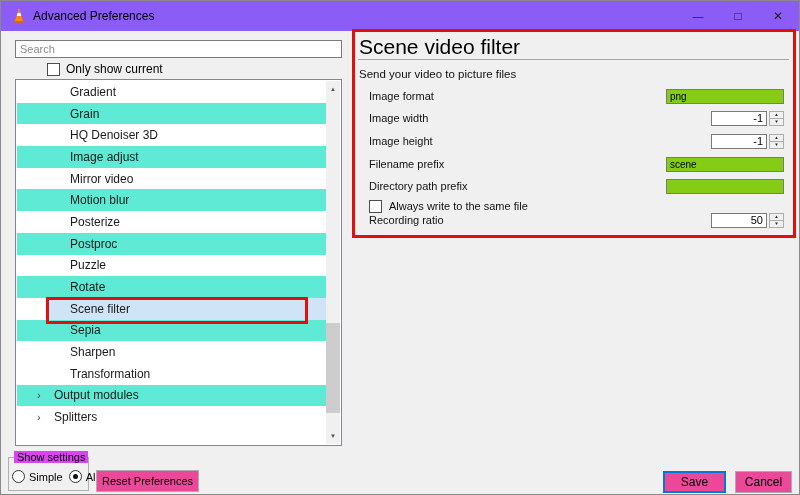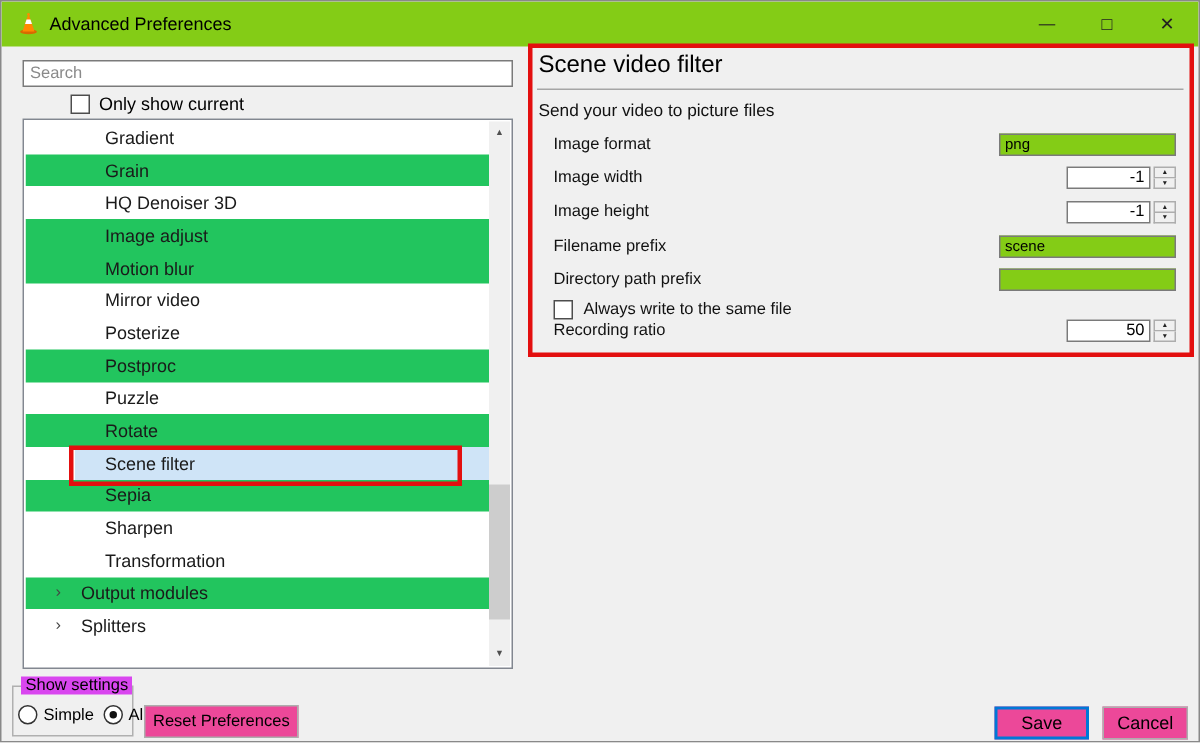--- a/index.html
+++ b/index.html
@@ -1,20 +1,20 @@
 <!DOCTYPE html>
 <html><head>
 <meta charset="utf-8">
 <style>
   * { margin:0; padding:0; box-sizing:border-box; }
   html,body { width:800px; height:495px; font-family:"Liberation Sans", sans-serif; }
   #win { position:relative; width:800px; height:495px; background:#f0f0f0; border:1px solid #898989; overflow:hidden; }
 
   
-  #titlebar { position:absolute; left:0; top:0; width:100%; height:30px; background:#84cc16; }
+  #titlebar { position:absolute; left:0; top:0; width:100%; height:30px; background:#8b5cf6; }
   #title-text { position:absolute; left:32px; top:0; height:30px; line-height:30px; font-size:12px; color:#000; }
   #app-icon { position:absolute; left:10px; top:7px; width:16px; height:16px; }
   #winbtns { position:absolute; right:1px; top:0; height:30px; display:flex; }
   .winbtn { width:40px; height:30px; display:flex; align-items:center; justify-content:center; color:#222; cursor:default; }
   #btn-min span { font-size:11px; }
   #btn-max span { font-size:12px; }
   #btn-close span { font-size:12px; }
 
   
   #search-input { position:absolute; left:14px; top:39px; width:327px; height:18px; border:1px solid #7a7a7a; background:#fff; font-size:11px; padding:0 4px; font-family:"Liberation Sans", sans-serif; color:#222; }
@@ -22,34 +22,34 @@
   .cb { width:13px; height:13px; border:1px solid #4d4d4d; background:#fff; display:inline-block; flex:none; }
   #only-current { position:absolute; left:14px; top:61px; height:14px; display:flex; align-items:center; font-size:12px; color:#000;padding-left:32px; }
   #only-current .cb { margin-right:6px; }
 
   
   #tree { position:absolute; left:14px; top:78px; width:327px; height:367px; background:#fff; border:1px solid #828790; }
   #tree-rows { position:absolute; left:1px; top:1px; right:15px; bottom:1px; overflow:hidden; padding-top:0; }
   .trow { height:21.7px; display:flex; align-items:center; font-size:12px; color:#1a1a1a; white-space:nowrap; }
   .trow.child { padding-left:53px; }
   .trow.group { padding-left:20px; }
-  .trow.alt { background:#22c55e; }
+  .trow.alt { background:#5eead4; }
   .trow.selected { background:linear-gradient(90deg,#ffffff 0 33px,#cfe4f7 33px); }
   .chev { width:17px; font-size:11px; color:#444; }
 
   
   #sbar { position:absolute; top:1px; right:1px; bottom:1px; width:14px; background:#f0f0f0; }
   .sbtn { height:16px; display:flex; align-items:center; justify-content:center; font-size:6px; color:#505050; }
   #strack { position:absolute; top:16px; bottom:16px; left:0; right:0; }
   #sthumb { position:absolute; top:226px; left:0; width:14px; height:90px; background:#cdcdcd; }
   #sbtn-down { position:absolute; bottom:0; left:0; right:0; }
 
   
   #panel { position:absolute; left:354px; top:31px; width:438px; height:203px; }
-  #panel-title { position:absolute; left:4px; top:3px; font-size:16px; color:#000; }
+  #panel-title { position:absolute; left:4px; top:3px; font-size:21px; color:#000; }
   #panel-sep { position:absolute; left:3px; right:4px; top:27px; height:1px; background:#a6a6a6; }
   #panel-desc { position:absolute; left:4px; top:36px; font-size:11.5px; color:#111; }
   .frow { position:absolute; left:14px; right:9px; height:16px; display:flex; align-items:center; justify-content:space-between; }
   .flabel { font-size:11px; color:#111; }
   .text-input { width:118px; height:15px; border:1px solid #7a7a7a; background:#84cc16; font-size:10px; padding:0 3px; font-family:"Liberation Sans", sans-serif; color:#000; }
   .spin { display:flex; align-items:center; height:15px; }
   .spin-field { width:56px; height:15px; border:1px solid #7a7a7a; background:#fff; font-size:11px; text-align:right; padding:0 3px; font-family:"Liberation Sans", sans-serif; color:#000; }
   .spin-btns { width:15px; height:15px; margin-left:2px; display:flex; flex-direction:column; }
   .spin-btn { flex:1; border:1px solid #adadad; background:#f0f0f0; font-size:4.5px; color:#222; display:flex; align-items:center; justify-content:center; }
   .spin-btn + .spin-btn { border-top:none; }
@@ -112,25 +112,25 @@
         </div>
       <div class="trow child alt">
           <span>Grain</span>
         </div>
       <div class="trow child">
           <span>HQ Denoiser 3D</span>
         </div>
       <div class="trow child alt">
           <span>Image adjust</span>
         </div>
+      <div class="trow child">
+          <span>Mirror video</span>
+        </div>
       <div class="trow child alt">
           <span>Motion blur</span>
-        </div>
-      <div class="trow child">
-          <span>Mirror video</span>
         </div>
       <div class="trow child">
           <span>Posterize</span>
         </div>
       <div class="trow child alt">
           <span>Postproc</span>
         </div>
       <div class="trow child">
           <span>Puzzle</span>
         </div>

